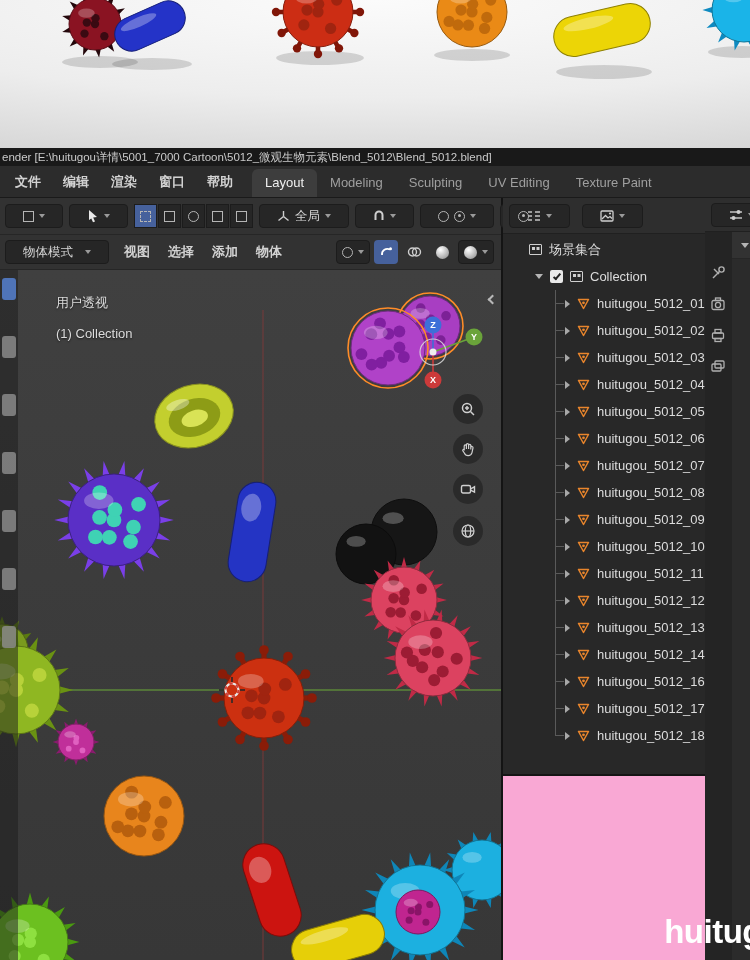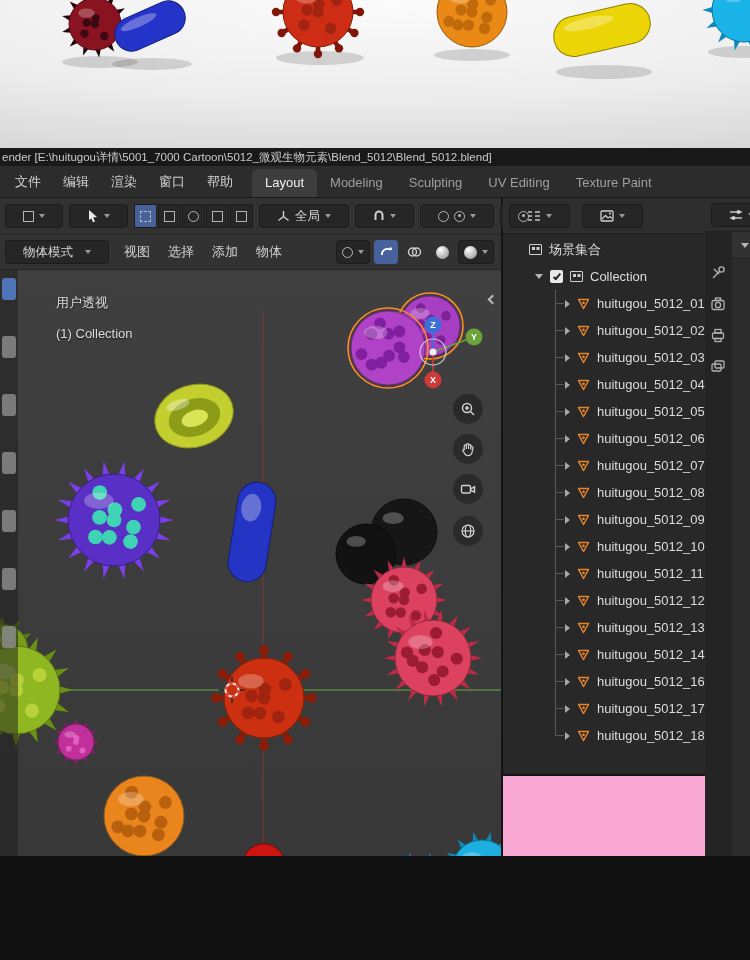--- a/index.html
+++ b/index.html
@@ -1,28 +1,28 @@
 <!DOCTYPE html>
 <html><head>
 <meta charset="utf-8">
 <style>
   html,body{margin:0;padding:0;background:#111;font-family:"Liberation Sans",sans-serif;}
   *{box-sizing:border-box;}
-  .screen{position:relative;width:750px;height:856px;overflow:hidden;background:#2b2b2b;}
+  .screen{position:relative;width:750px;height:960px;overflow:hidden;background:#2b2b2b;}
 
   
   .banner{height:148px;background:radial-gradient(130% 120% at 50% 0%,#fbfbfb 0%,#ededed 55%,#d2d2d2 100%);overflow:hidden;}
 
   
   .titlebar{height:18px;background:#191919;color:#c9c9c9;font-size:11.5px;line-height:18px;white-space:nowrap;overflow:hidden;padding-left:2px;}
 
   
   .topbar{height:32px;background:#2c2c2c;display:flex;align-items:stretch;border-bottom:1px solid #1a1a1a;}
   .menus{display:flex;align-items:center;padding:0 4px;}
-  .menu{color:#d2d2d2;font-size:13px;padding:0 11px;display:flex;align-items:center;height:100%;}
+  .menu{color:#d2d2d2;font-size:13px;padding:0 11px;display:flex;align-items:center;height:100%;font-weight:bold;}
   .tabs{display:flex;align-items:flex-end;margin-left:4px;flex:1;overflow:hidden;}
   .tab{color:#9f9f9f;font-size:13px;padding:6px 13px 7px;border-radius:6px 6px 0 0;white-space:nowrap;}
   .tab.active{background:#3d3d3d;color:#efefef;}
 
   
   .content{display:flex;height:762px;}
   .left{width:503px;display:flex;flex-direction:column;border-right:2px solid #141414;}
   .right{width:245px;display:flex;flex-direction:row;background:#f9a8d4;}
 
   

